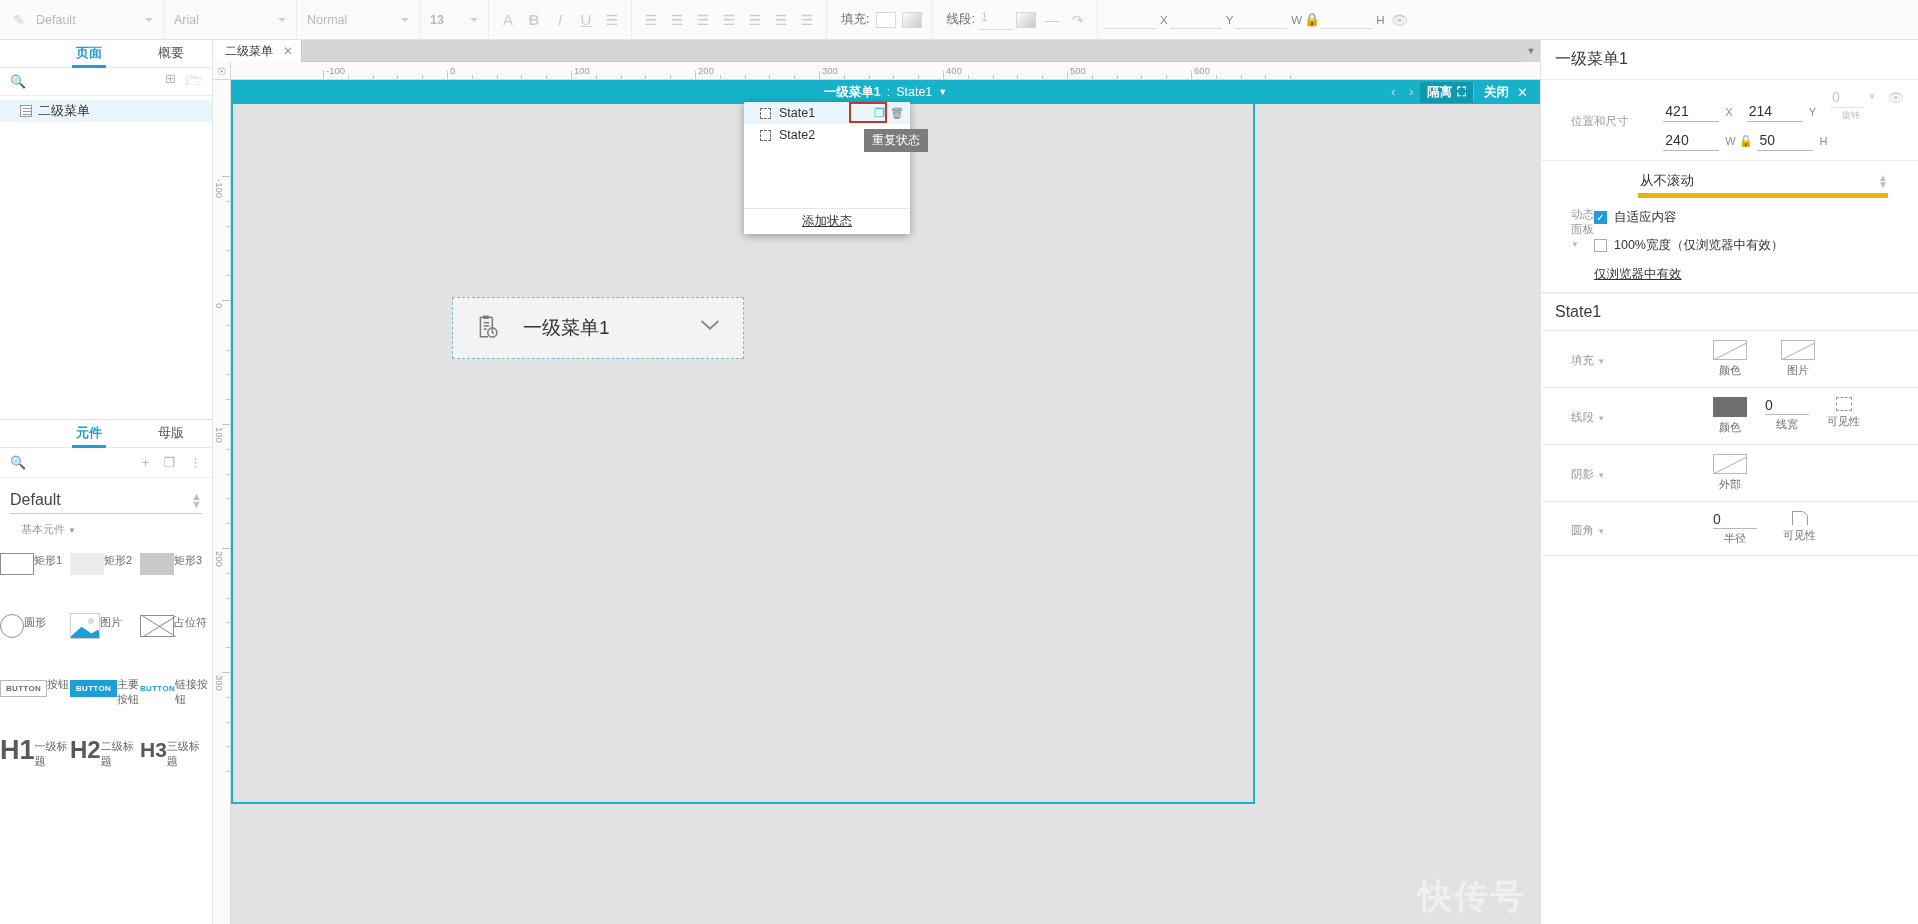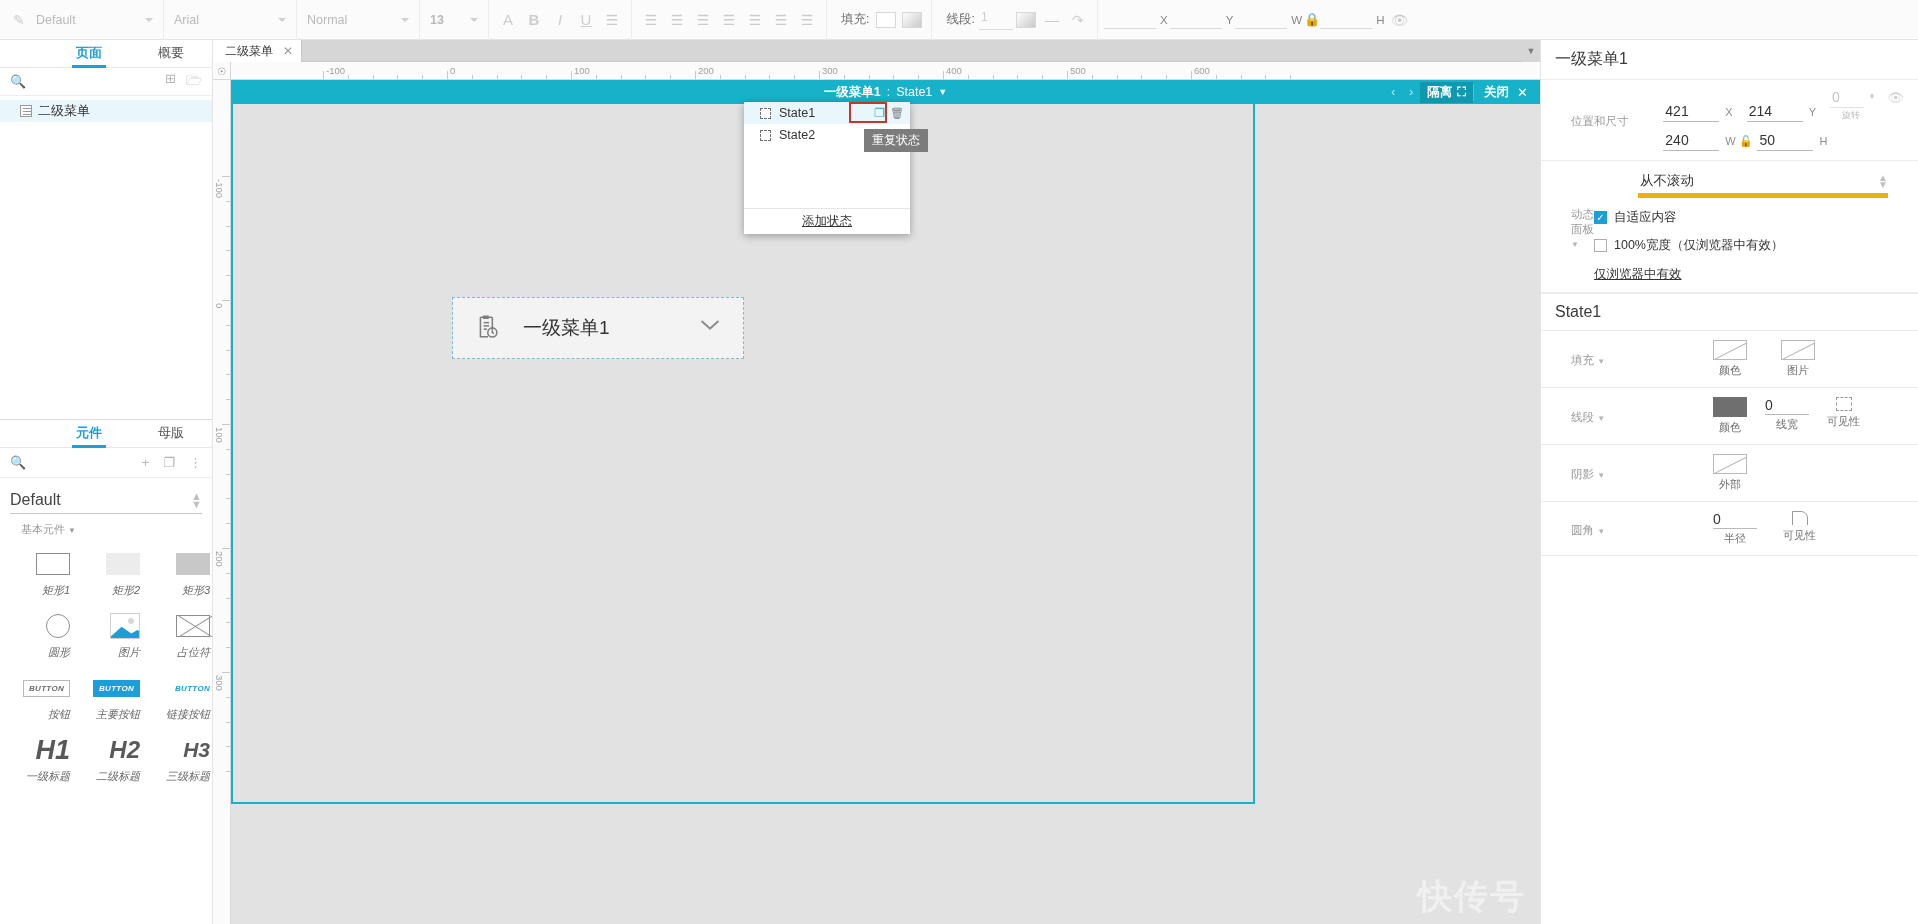--- a/index.html
+++ b/index.html
@@ -97,22 +97,22 @@
   .wdg-search .actions { display: flex; gap: 14px; align-items:center; }
   .lib-select {
     margin: 8px 10px 0; height: 28px; border-bottom: 1px solid #c8c8c8;
     display: flex; align-items: center; justify-content: space-between;
     font-size: 16px; color: #444;
   }
   .lib-select .spin { color: #c0c0c0; font-size: 11px; line-height: 8px; text-align:center;}
   .grp-title { font-size: 11px; color: #9a9a9a; padding: 8px 0 4px 21px; }
   .wgrid { display: flex; flex-wrap: wrap; padding: 2px 0 0 0; }
   .wcell {
-    width: 70px; height: 62px; display: flex; flex-direction: column;
-    align-items: flex-end; justify-content: flex-start; padding-top: 6px; font-style: italic;
+    width: 70px; height: 62px; display: flex; flex-direction: row;
+    align-items: flex-start; justify-content: flex-start; padding-top: 6px;
   }
   .wcell .glyph { height: 30px; display:flex; align-items:center; justify-content:center;}
   .wcell .cap { font-size: 11px; color: #666; margin-top: 4px; }
   .sh-rect1 { width: 34px; height: 22px; border: 1px solid #8d8d8d; background: #fff; }
   .sh-rect2 { width: 34px; height: 22px; background: #ececec; }
   .sh-rect3 { width: 34px; height: 22px; background: #c8c8c8; }
   .sh-circle { width: 24px; height: 24px; border: 1px solid #8d8d8d; border-radius: 50%; }
   .sh-ph { width: 34px; height: 22px; border: 1px solid #8d8d8d; position: relative; }
   .sh-ph:before, .sh-ph:after {
     content:""; position:absolute; left:-1px; top:50%; width: 39px; height:1px;

